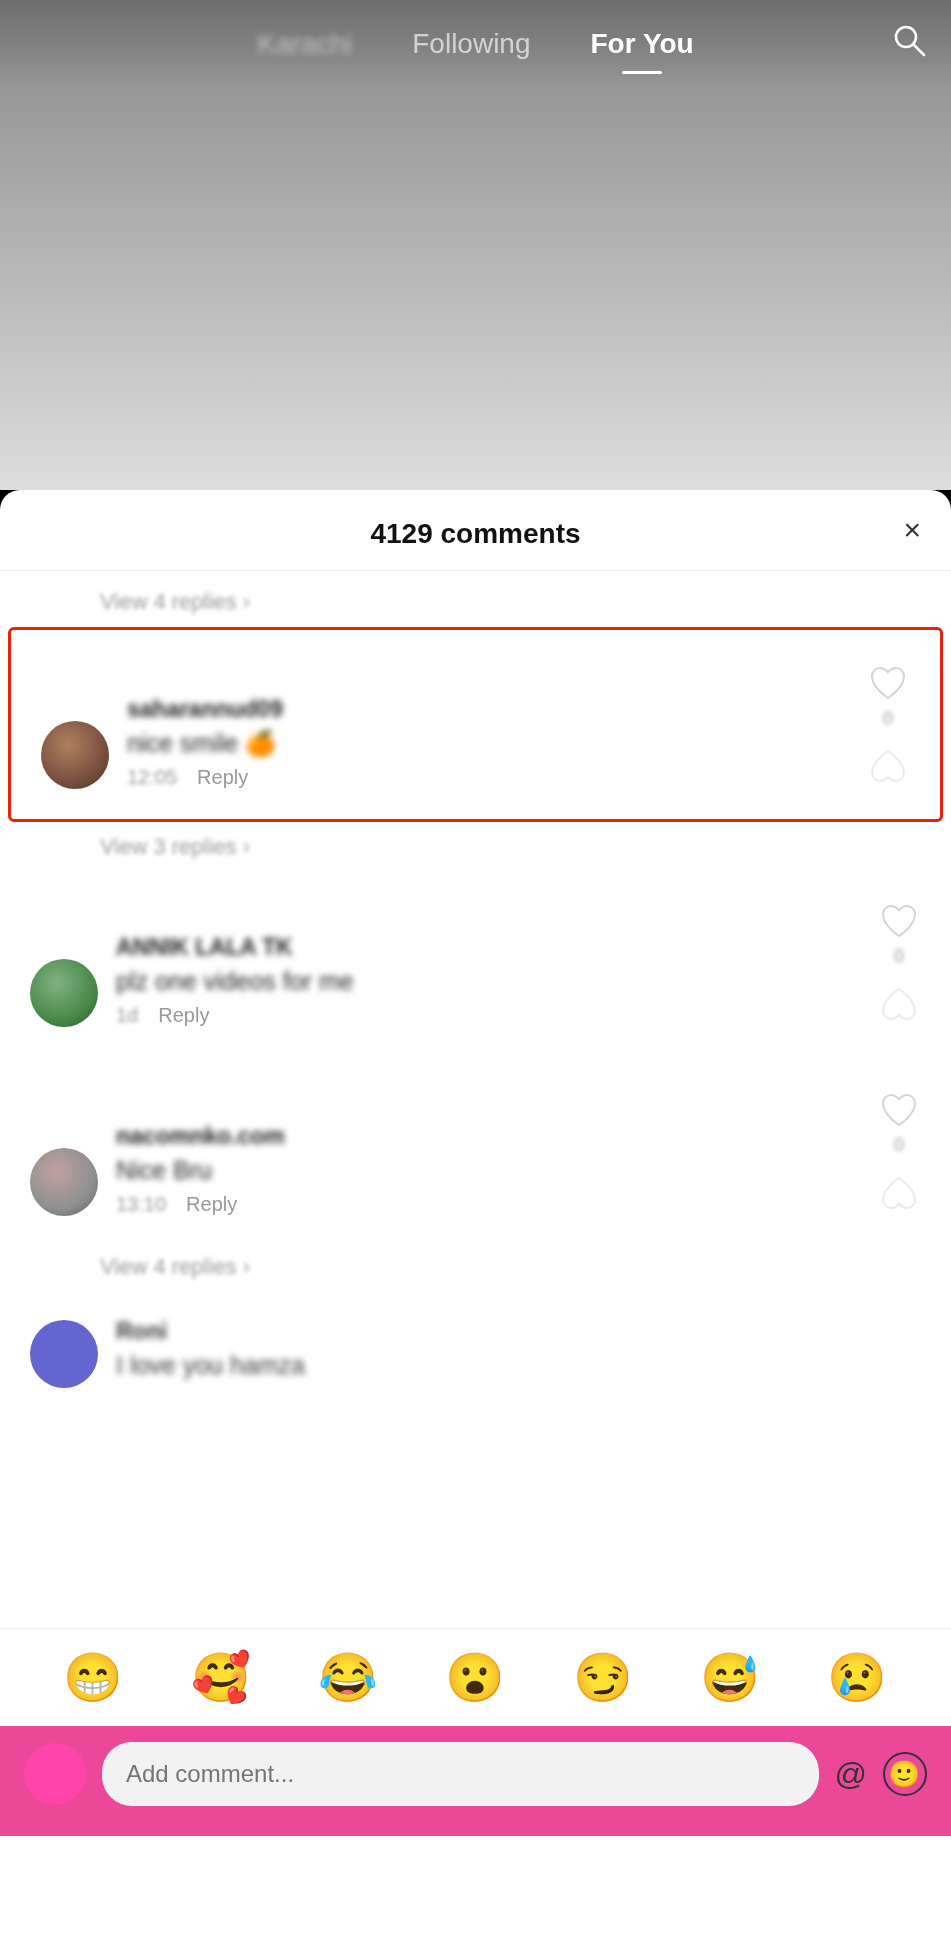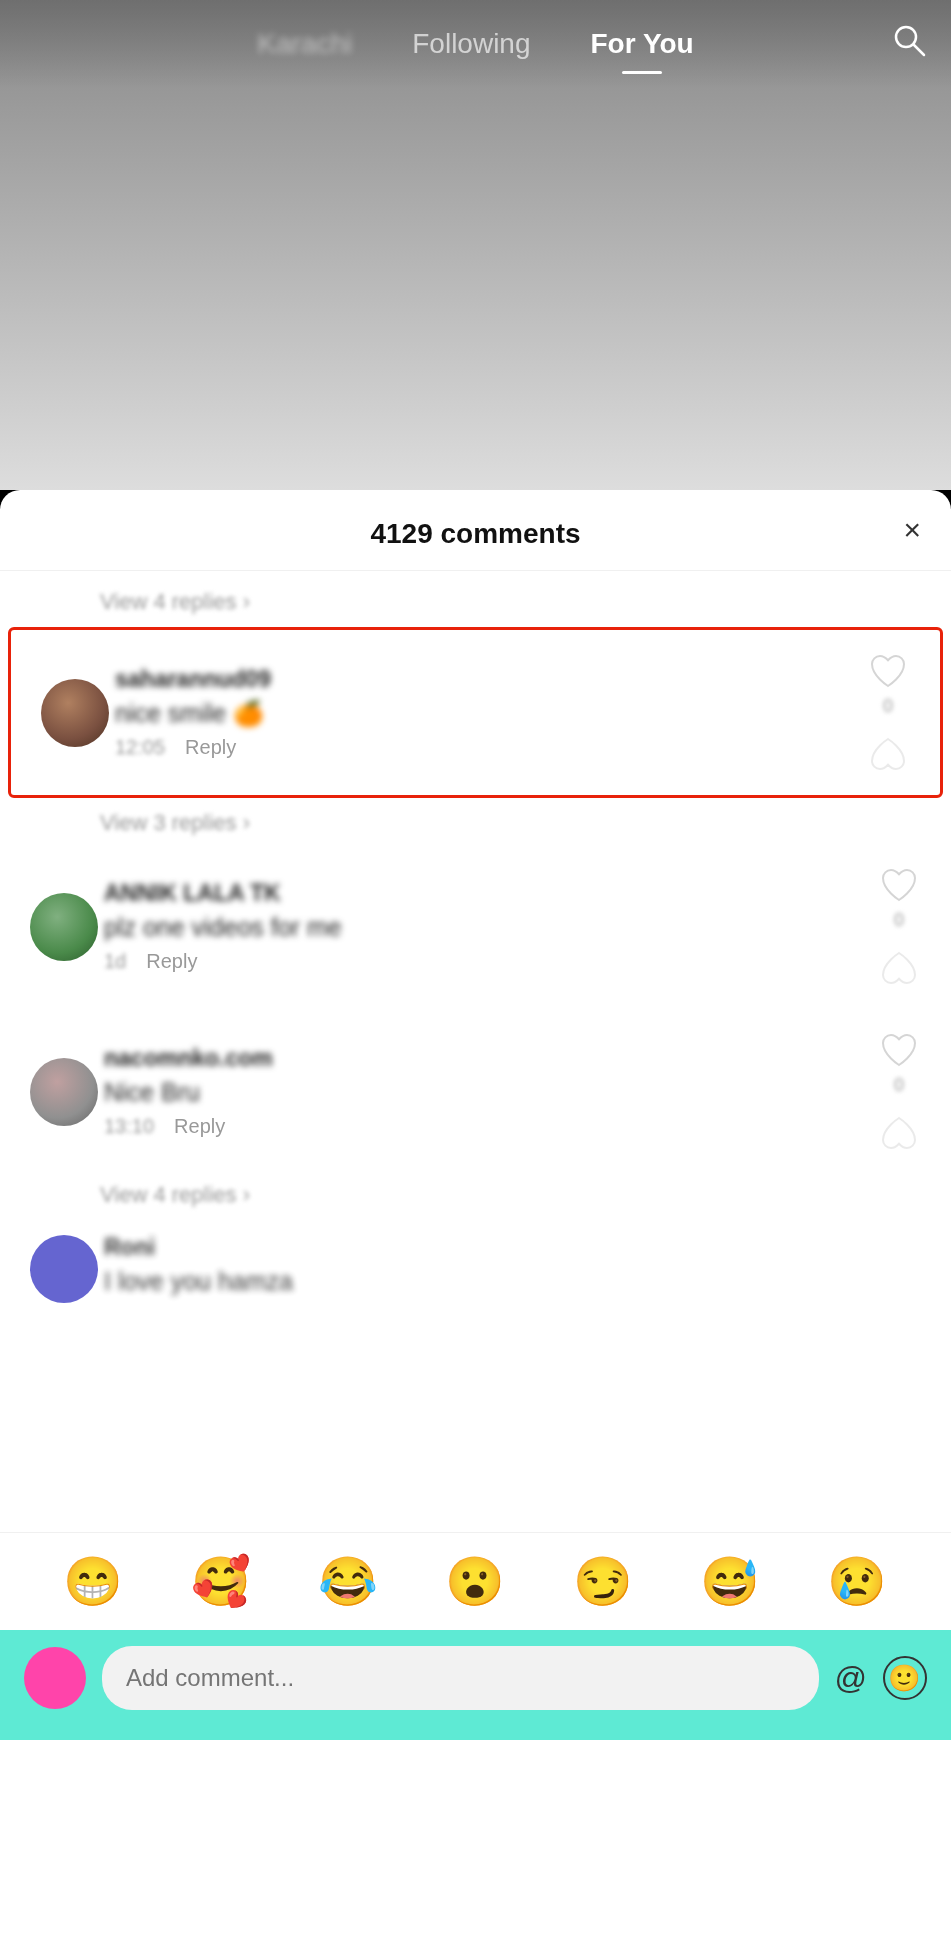--- a/index.html
+++ b/index.html
@@ -112,24 +112,24 @@
     .view-replies {
       padding: 8px 30px 8px 100px;
       font-size: 22px;
       color: #999;
       cursor: pointer;
       filter: blur(2px);
     }
 
     .comment-item {
       display: flex;
-      align-items: center;
-      padding: 18px 30px;
-      position: relative;
-      gap: 6px;
+      align-items: flex-end;
+      padding: 30px 30px;
+      position: relative;
+      gap: 18px;
     }
 
     .comment-item.highlighted {
       border: 3px solid #e8220a;
       margin: 4px 8px;
       border-radius: 6px;
       background: #fff;
     }
 
     .avatar {
@@ -219,21 +219,21 @@
       font-size: 48px;
       cursor: pointer;
     }
 
     
     .comment-input-row {
       display: flex;
       align-items: center;
       padding: 16px 24px 30px;
       gap: 16px;
-      background: #5eead4;
+      background: #ec4899;
     }
     .input-avatar {
       width: 62px;
       height: 62px;
       border-radius: 50%;
       background: #ff4488;
       flex-shrink: 0;
       display: flex;
       align-items: center;
       justify-content: center;

